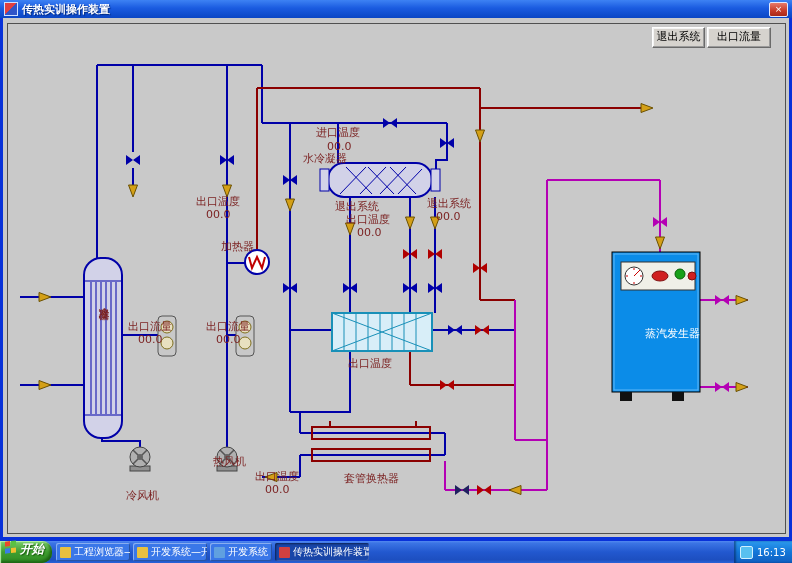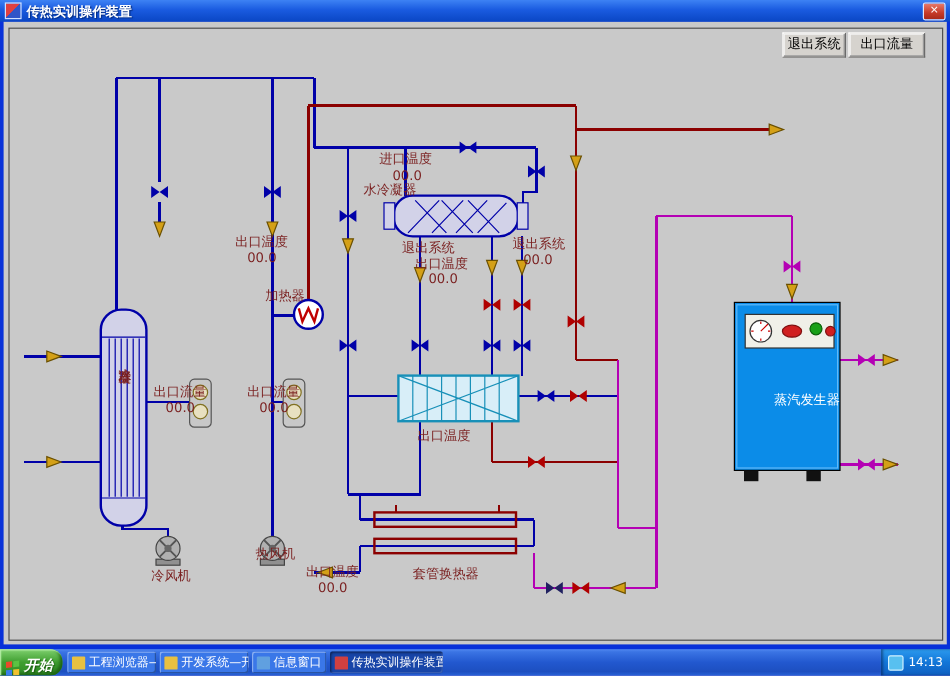--- a/index.html
+++ b/index.html
@@ -40,21 +40,21 @@
   .btn3d{position:absolute;z-index:4;background:#d6d3ce;font-size:11px;color:#000;
     text-align:center;border:1px solid #6a6a6a;border-top-color:#ffffff;border-left-color:#ffffff;
     box-shadow:inset -1px -1px 0 #9a9a9a,inset 1px 1px 0 #f4f4f4;line-height:17px;cursor:default}
 
   
   .taskbar{position:absolute;left:0;top:541px;width:792px;height:22px;z-index:10;
     background:linear-gradient(180deg,#5289f0 0%,#3b74e4 10%,#2258cf 50%,#1d4fc0 85%,#2863d8 100%)}
   .start-btn{position:absolute;left:0;top:0;width:52px;height:22px;border-radius:0 10px 10px 0;
     background:linear-gradient(180deg,#7ed06e,#3f9e30 50%,#2f8c24);
     box-shadow:inset 1px 1px 1px #b8f0a8,inset -2px -2px 3px #1e6414;
-    display:flex;align-items:flex-end;gap:3px;padding-left:5px;box-sizing:border-box;cursor:default}
+    display:flex;align-items:flex-start;gap:3px;padding-left:5px;box-sizing:border-box;cursor:default}
   .start-btn .flag{width:12px;height:12px;display:grid;grid-template-columns:5px 5px;
     grid-gap:1px;transform:skewY(-6deg)}
   .start-btn .flag span{width:5px;height:5px}
   .start-label{color:#fff;font-size:12px;font-weight:bold;font-style:italic;
     text-shadow:1px 1px 1px #1a5a10}
   .tb-item{position:absolute;top:2px;height:18px;border-radius:2px;background:#3a77e8;
     box-shadow:inset 1px 1px 0 rgba(255,255,255,.4),inset -1px -1px 0 rgba(0,0,0,.3);
     color:#fff;font-size:10px;display:flex;align-items:center;gap:3px;padding:0 4px;
     box-sizing:border-box;overflow:hidden;white-space:nowrap;cursor:default}
   .tb-item.active{background:#1845a8;
@@ -235,21 +235,21 @@
 <div class="lbl" style="left:436px;top:211px">00.0</div>
 <div class="lbl" style="left:196px;top:196px">出口温度</div>
 <div class="lbl" style="left:206px;top:209px">00.0</div>
 <div class="lbl" style="left:221px;top:241px">加热器</div>
 <div class="lbl vertical" style="left:97px;top:298px">水冷凝器</div>
 <div class="lbl" style="left:128px;top:321px">出口流量</div>
 <div class="lbl" style="left:138px;top:334px">00.0</div>
 <div class="lbl" style="left:206px;top:321px">出口流量</div>
 <div class="lbl" style="left:216px;top:334px">00.0</div>
 <div class="lbl" style="left:348px;top:358px">出口温度</div>
-<div class="lbl" style="left:126px;top:474px">冷风机</div>
+<div class="lbl" style="left:126px;top:490px">冷风机</div>
 <div class="lbl" style="left:213px;top:456px">热风机</div>
 <div class="lbl" style="left:255px;top:471px">出口温度</div>
 <div class="lbl" style="left:265px;top:484px">00.0</div>
 <div class="lbl" style="left:344px;top:473px">套管换热器</div>
 <div class="lbl white" style="left:612px;top:328px;width:88px">蒸汽发生器</div>
 
 <div class="btn3d" style="left:652px;top:27px;width:51px;height:19px">退出系统</div>
 <div class="btn3d" style="left:707px;top:27px;width:62px;height:19px">出口流量</div>
 
 <div class="titlebar">
@@ -271,23 +271,23 @@
   <div class="tb-item" style="left:56px;width:74px">
     <span class="tb-icon" style="background:#e8c040"></span>
     <span>工程浏览器—传...</span>
   </div>
   <div class="tb-item" style="left:133px;width:74px">
     <span class="tb-icon" style="background:#e8c040"></span>
     <span>开发系统—开发系统</span>
   </div>
   <div class="tb-item" style="left:210px;width:62px">
     <span class="tb-icon" style="background:#60a0e0"></span>
-    <span>信息窗口</span>
+    <span>开发系统</span>
   </div>
   <div class="tb-item active" style="left:275px;width:94px">
     <span class="tb-icon" style="background:#d04040"></span>
     <span>传热实训操作装置</span>
   </div>
   <div class="tray">
     <span class="tray-icon"></span>
-    <span class="time">14:13</span>
+    <span class="time">16:13</span>
   </div>
 </div>
 
 </body></html>

